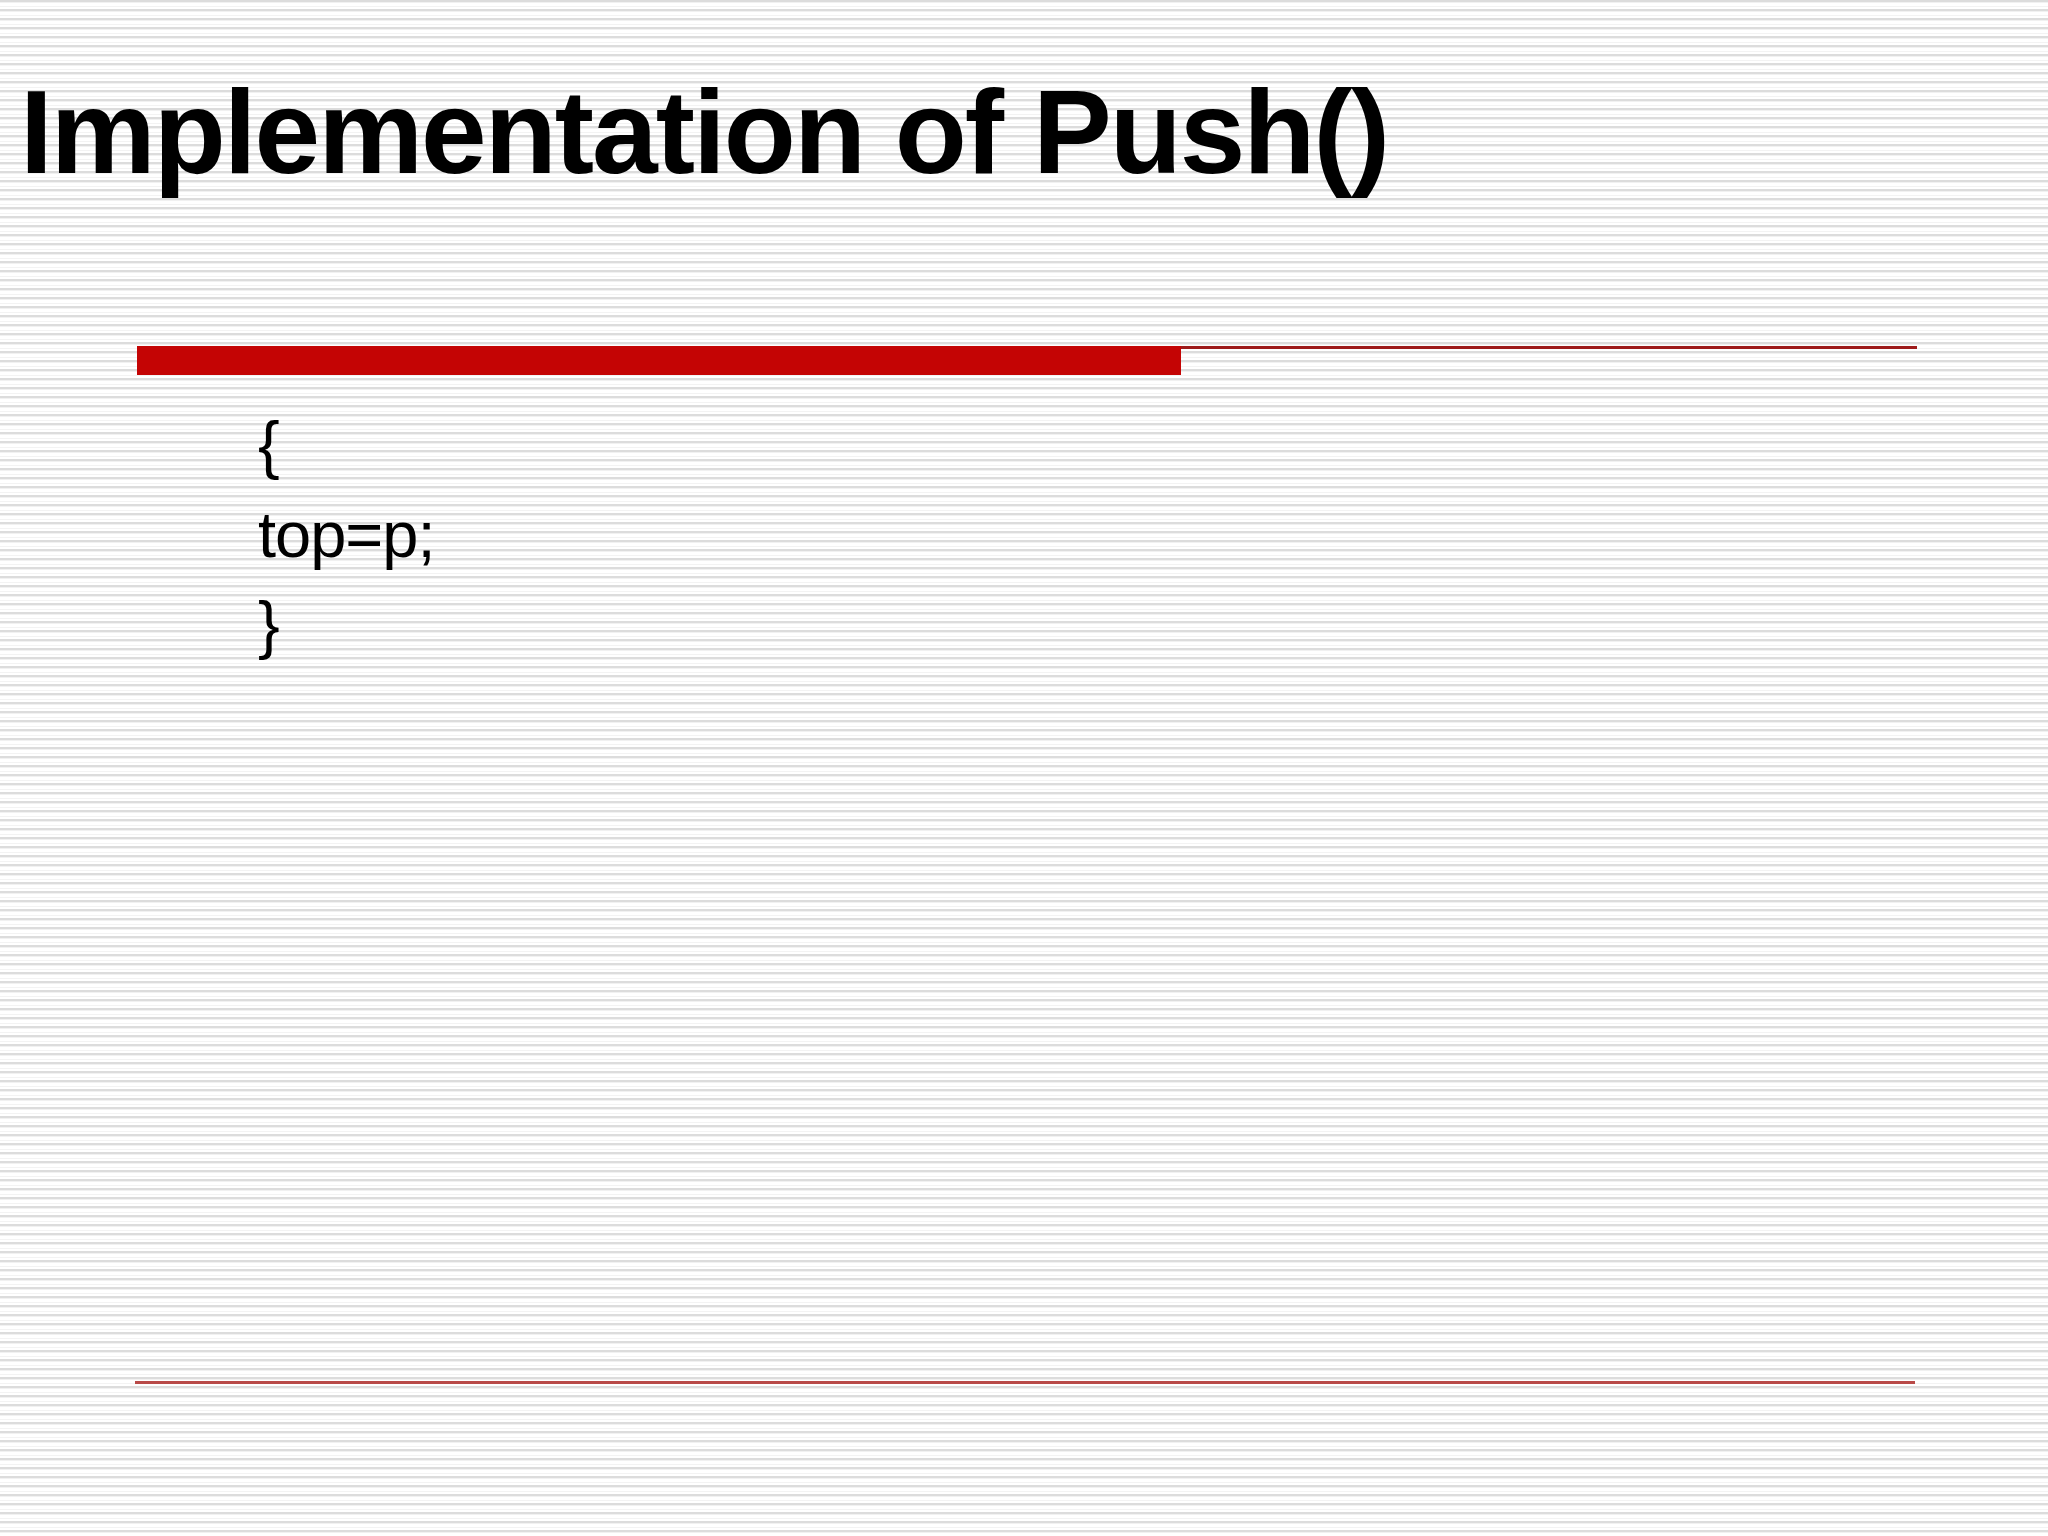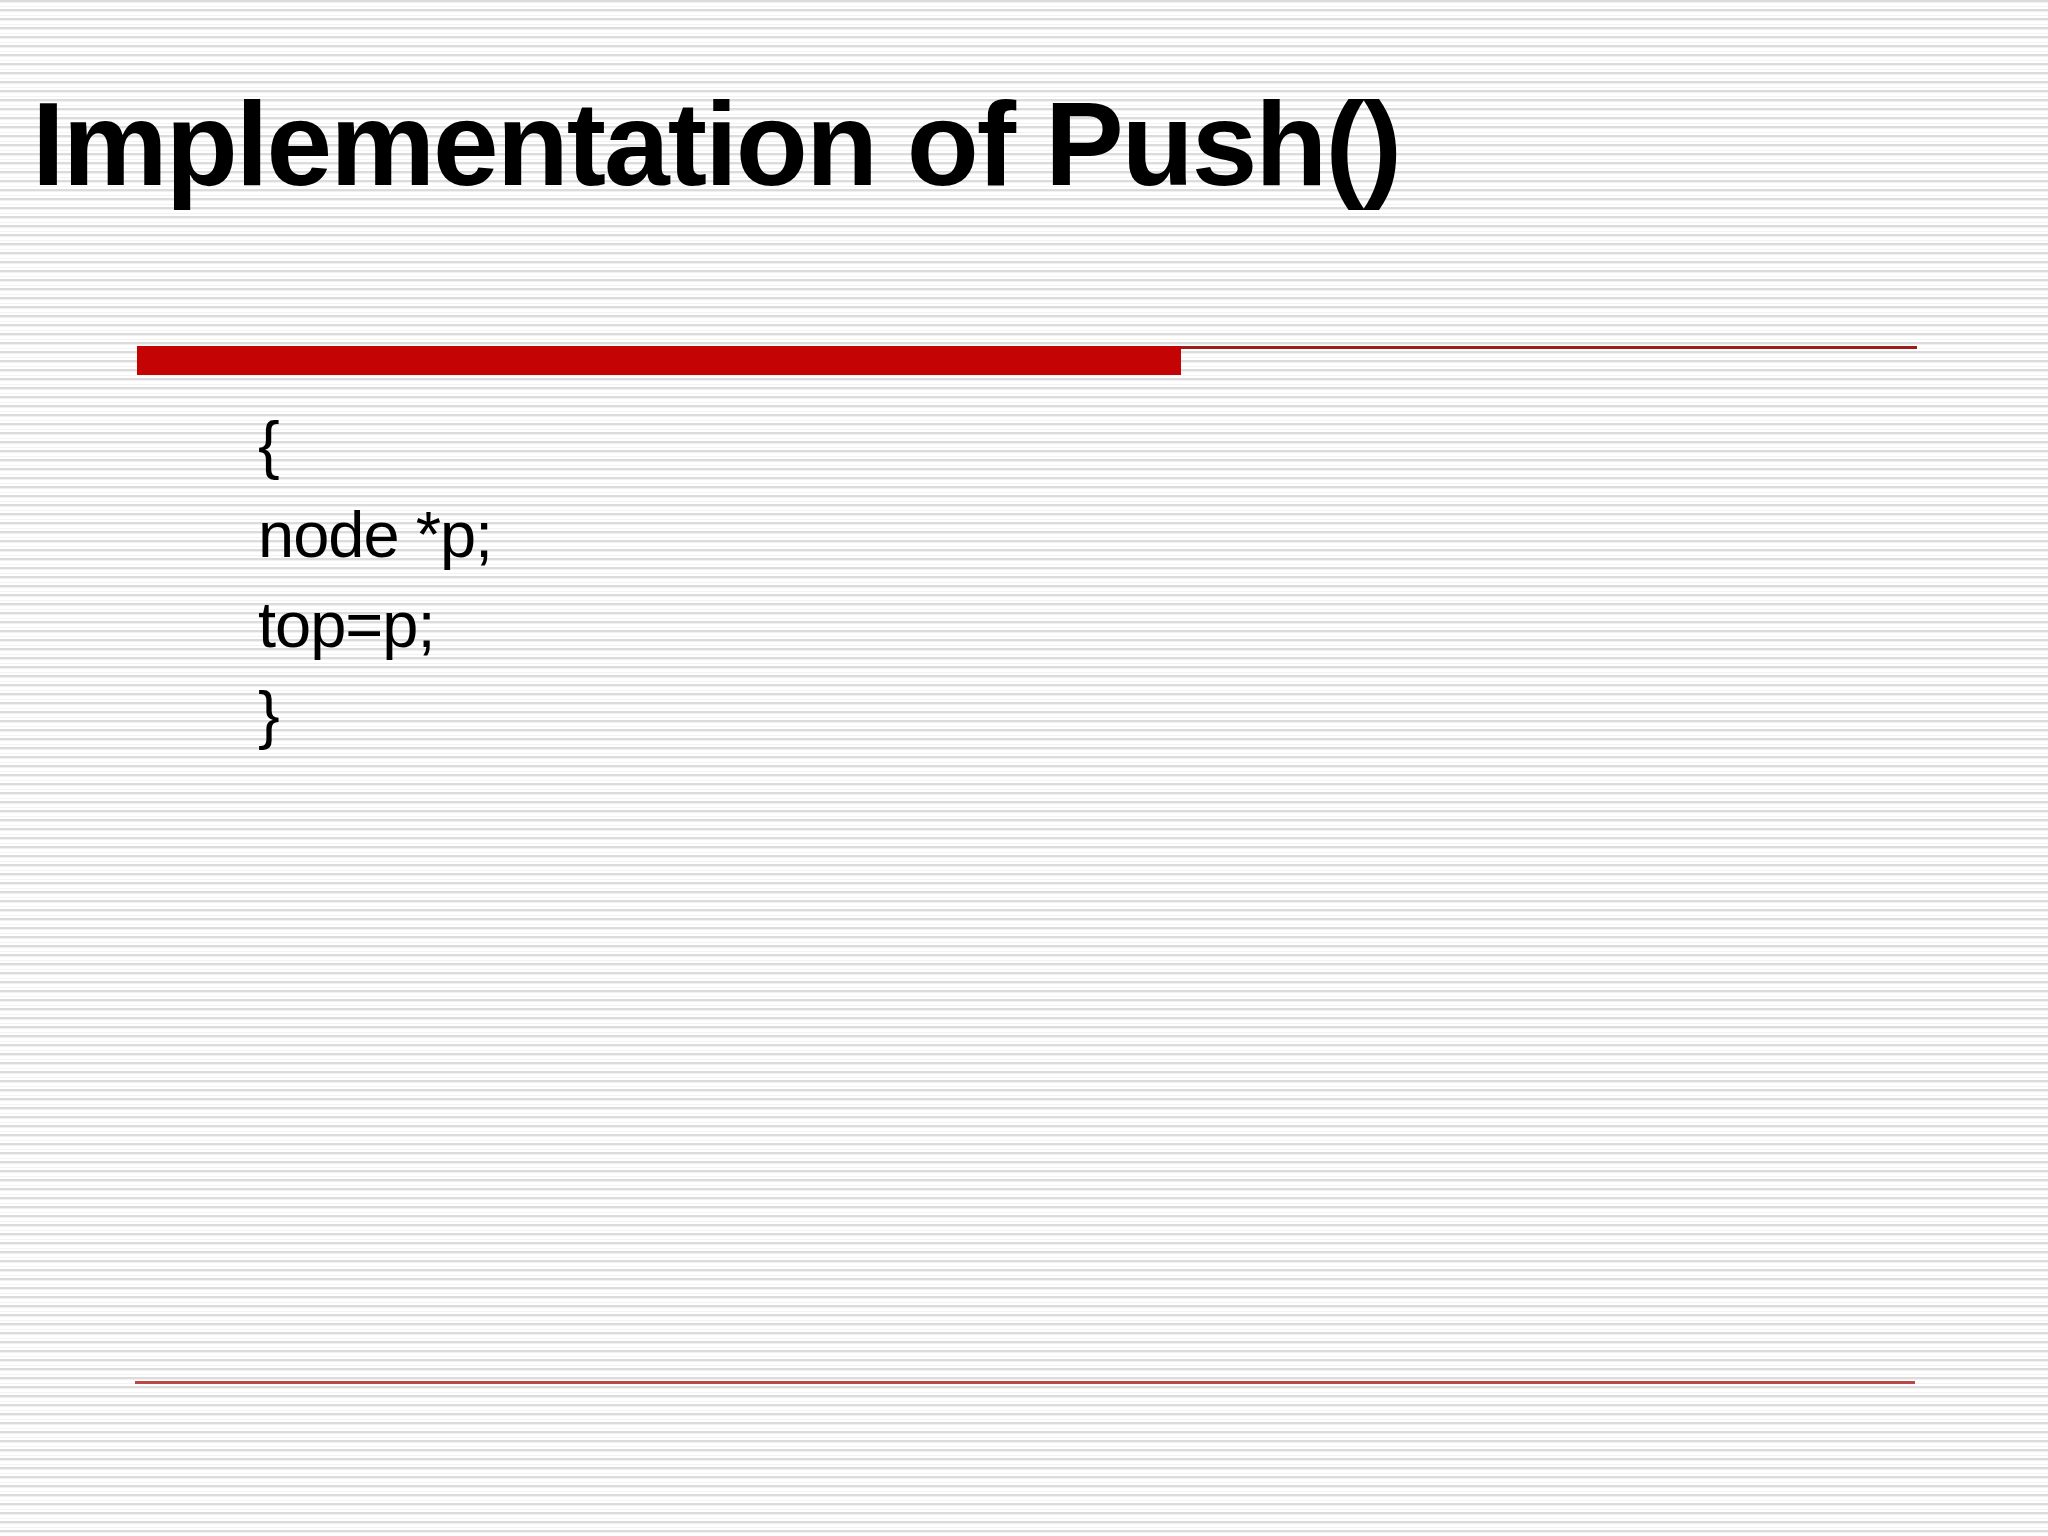--- a/index.html
+++ b/index.html
@@ -57,29 +57,28 @@
     left:135px; top:1381px;
     width:1780px; height:3px;
     background:#B94A48;
   }
 </style>
 </head>
 <body>
 
 <div class="slide">
 
-  <h1 class="title" style="margin:12px;">
+  <h1 class="title" style="margin:0;">
     <div class="tline">Implementation of Push()</div>
   </h1>
 
   <div class="rule-thin"></div>
   <div class="rule-thick"></div>
 
   <div class="code">
       <div class="code-line">{</div>
-      <div class="code-line">node *p;</div>
       <div class="code-line">top=p;</div>
       <div class="code-line">}</div>
     </div>
 
   <div class="footer-line"></div>
 
 </div>
 
 </body></html>

